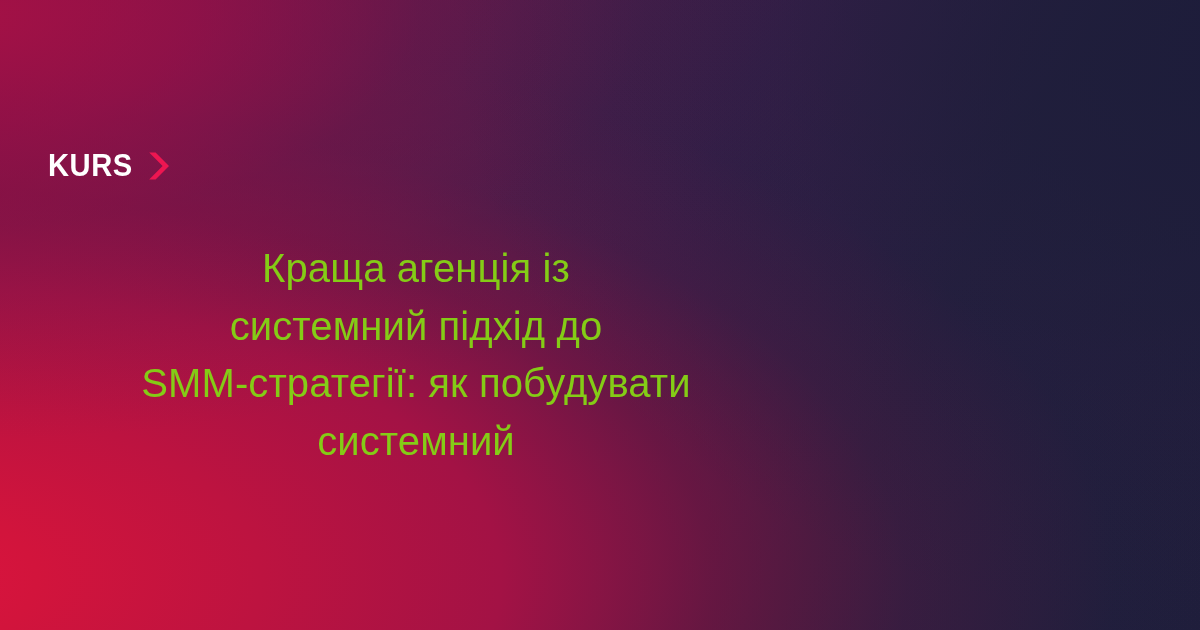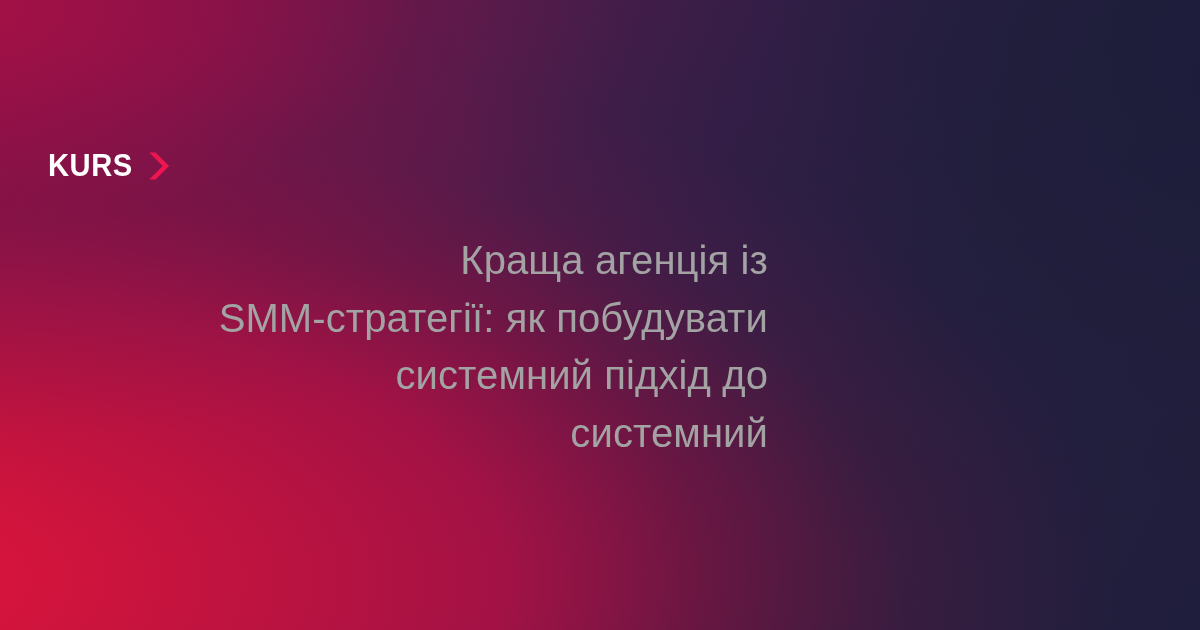--- a/index.html
+++ b/index.html
@@ -111,28 +111,28 @@
     height: 30px;
     flex: 0 0 auto;
   }
 
   
   .headline {
     position: absolute;
     left: 0;
     top: 232px;
     width: 720px;
-    margin: 0;
-    color: #a3a3a3;
+    margin: 8px;
+    color: #84cc16;
     font-family: "Liberation Sans", sans-serif;
     font-weight: normal;
     font-size: 40px;
     line-height: 57.5px;
     letter-spacing: 0.1px;
-    text-align: right;
+    text-align: center;
     -webkit-font-smoothing: antialiased;
   }
   .headline .ln {
     display: block;
     white-space: nowrap;
   }
 </style>
 </head>
 <body>
 
@@ -147,19 +147,19 @@
 
     <div class="brand">
       <span class="brand-word">KURS</span>
       <svg class="brand-chevron" viewBox="0 0 26 30" aria-hidden="true">
         <path d="M2.2 1.4 L15.6 15 L2.2 28.6 L8.6 28.6 L22.0 15 L8.6 1.4 Z" fill="#ed1651"></path>
       </svg>
     </div>
 
     <h1 class="headline">
       <span class="ln">Краща агенція із</span>
+      <span class="ln">системний підхід до</span>
       <span class="ln">SMM-стратегії: як побудувати</span>
-      <span class="ln">системний підхід до</span>
       <span class="ln">системний</span>
     </h1>
 
   </div>
 </div>
 
 </body></html>

